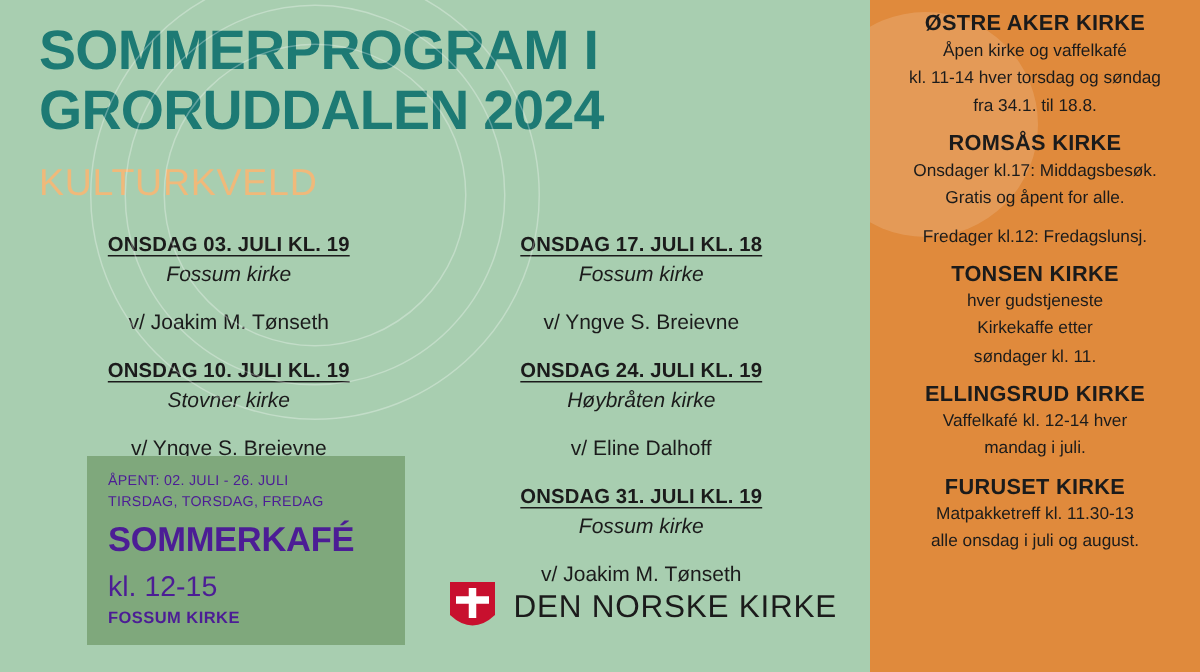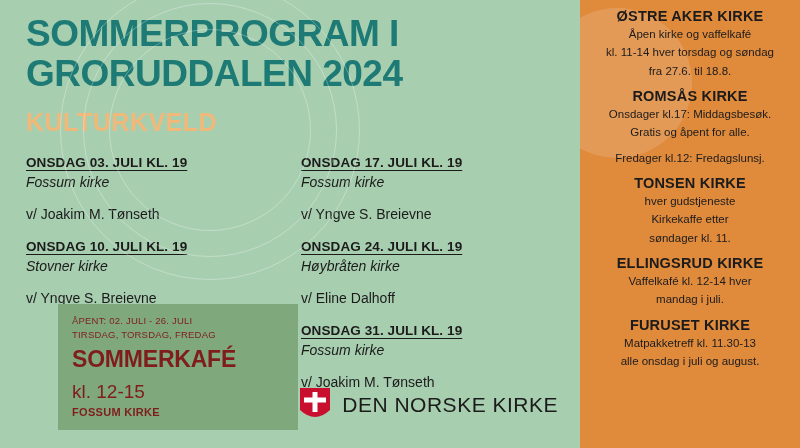--- a/index.html
+++ b/index.html
@@ -40,32 +40,32 @@
   .title {
     color: #1d7a74;
     font-weight: bold;
     font-size: 37px;
     letter-spacing: -0.5px;
     line-height: 1.08;
     text-transform: uppercase;
   }
   .subtitle {
     color: #f0b97a;
-    font-weight: bold;
+    font-weight: normal;
     font-size: 25px;
     letter-spacing: 0.5px;
     margin-top: 14px;
     text-transform: uppercase;
   }
   .columns {
     display: flex;
     margin-top: 18px;
     gap: 22px;
   }
-  .col { width: 253px; }
+  .col { width: 253px; text-align: center; }
   .event { margin-bottom: 17px; }
   .event-date {
     font-size: 13.5px;
     font-weight: bold;
     color: #1b1b1b;
     text-decoration: underline;
     text-underline-offset: 3px;
     letter-spacing: 0.1px;
   }
   .event-place {
@@ -76,23 +76,23 @@
   }
   .event-person {
     font-size: 14px;
     color: #1b1b1b;
     margin-top: 16px;
   }
 
   .cafe-box {
     position: absolute;
     left: 58px; bottom: 18px;
-    width: 240px;
+    width: 212px;
     background: #7fa87c;
-    color: #7f1d1d;
+    color: #4c1d95;
     padding: 10px 14px 12px 14px;
   }
   .cafe-small {
     font-size: 9.5px;
     letter-spacing: 0.2px;
     line-height: 1.45;
     text-transform: uppercase;
   }
   .cafe-big {
     font-size: 23px;
@@ -181,21 +181,21 @@
           <div class="event-date">ONSDAG 10. JULI KL. 19</div>
           <div class="event-place">Stovner kirke</div>
           <div class="event-person">v/ Yngve S. Breievne</div>
         </div>
 
       </div>
 
       <div class="col">
 
         <div class="event">
-          <div class="event-date">ONSDAG 17. JULI KL. 19</div>
+          <div class="event-date">ONSDAG 17. JULI KL. 18</div>
           <div class="event-place">Fossum kirke</div>
           <div class="event-person">v/ Yngve S. Breievne</div>
         </div>
 
         <div class="event">
           <div class="event-date">ONSDAG 24. JULI KL. 19</div>
           <div class="event-place">Høybråten kirke</div>
           <div class="event-person">v/ Eline Dalhoff</div>
         </div>
 
@@ -228,21 +228,21 @@
     </div>
   </div>
 
   <div class="right">
     <div class="sun"></div>
 
     <div class="church">
       <div class="church-name">ØSTRE AKER KIRKE</div>
       <div class="church-line">Åpen kirke og vaffelkafé</div>
       <div class="church-line">kl. 11-14 hver torsdag og søndag</div>
-      <div class="church-line">fra 27.6. til 18.8.</div>
+      <div class="church-line">fra 34.1. til 18.8.</div>
     </div>
 
     <div class="church">
       <div class="church-name">ROMSÅS KIRKE</div>
       <div class="church-line">Onsdager kl.17: Middagsbesøk.</div>
       <div class="church-line">Gratis og åpent for alle.</div>
       <div class="church-line gap">Fredager kl.12: Fredagslunsj.</div>
     </div>
 
     <div class="church">

